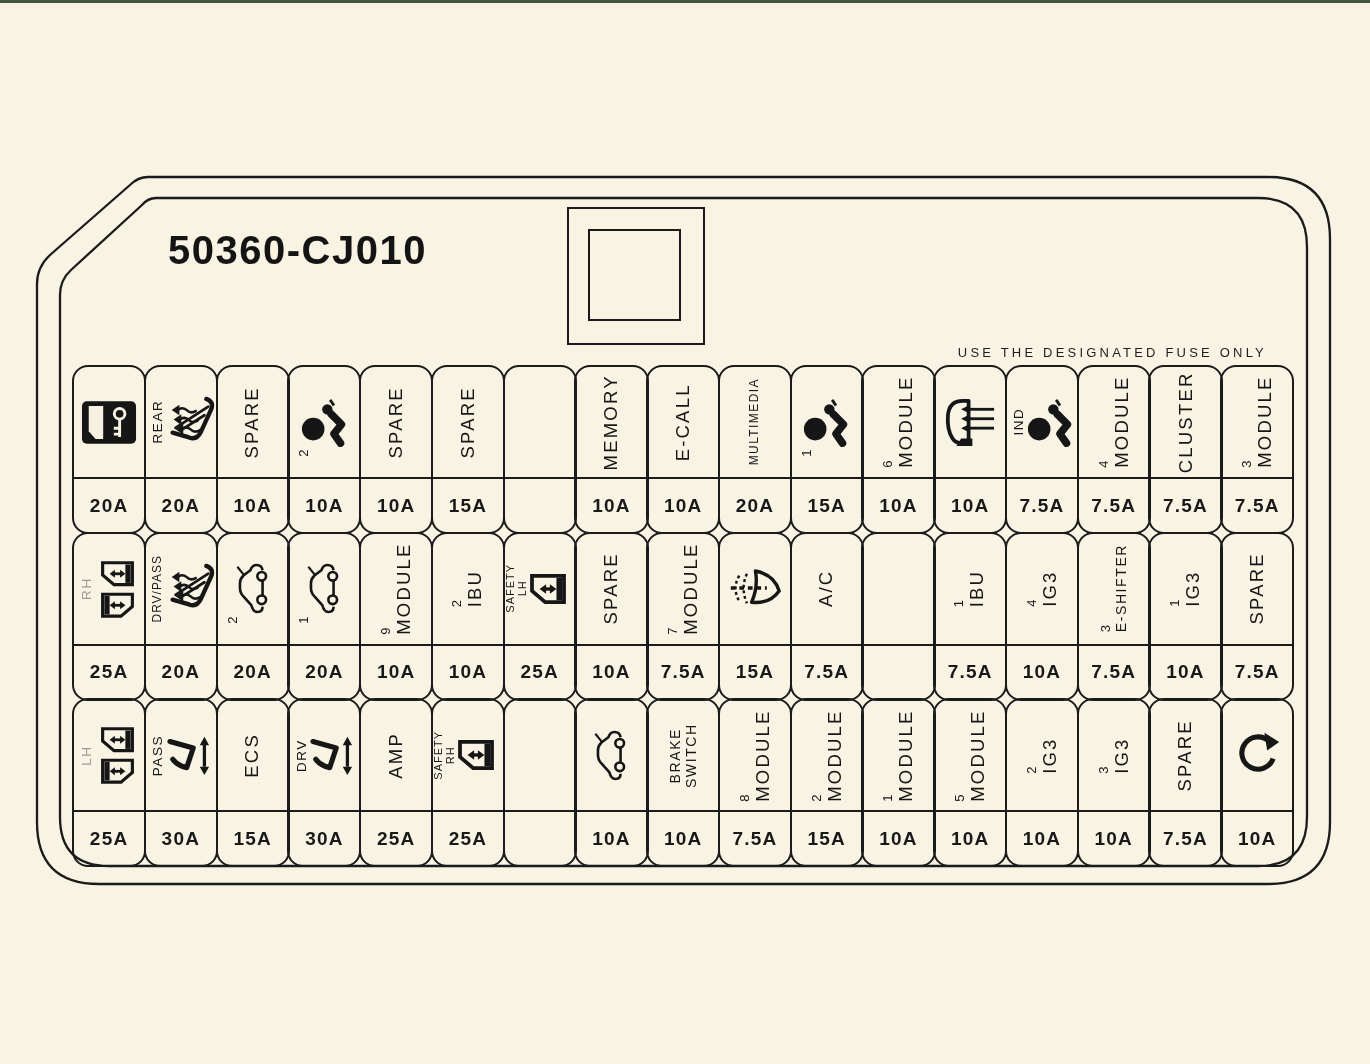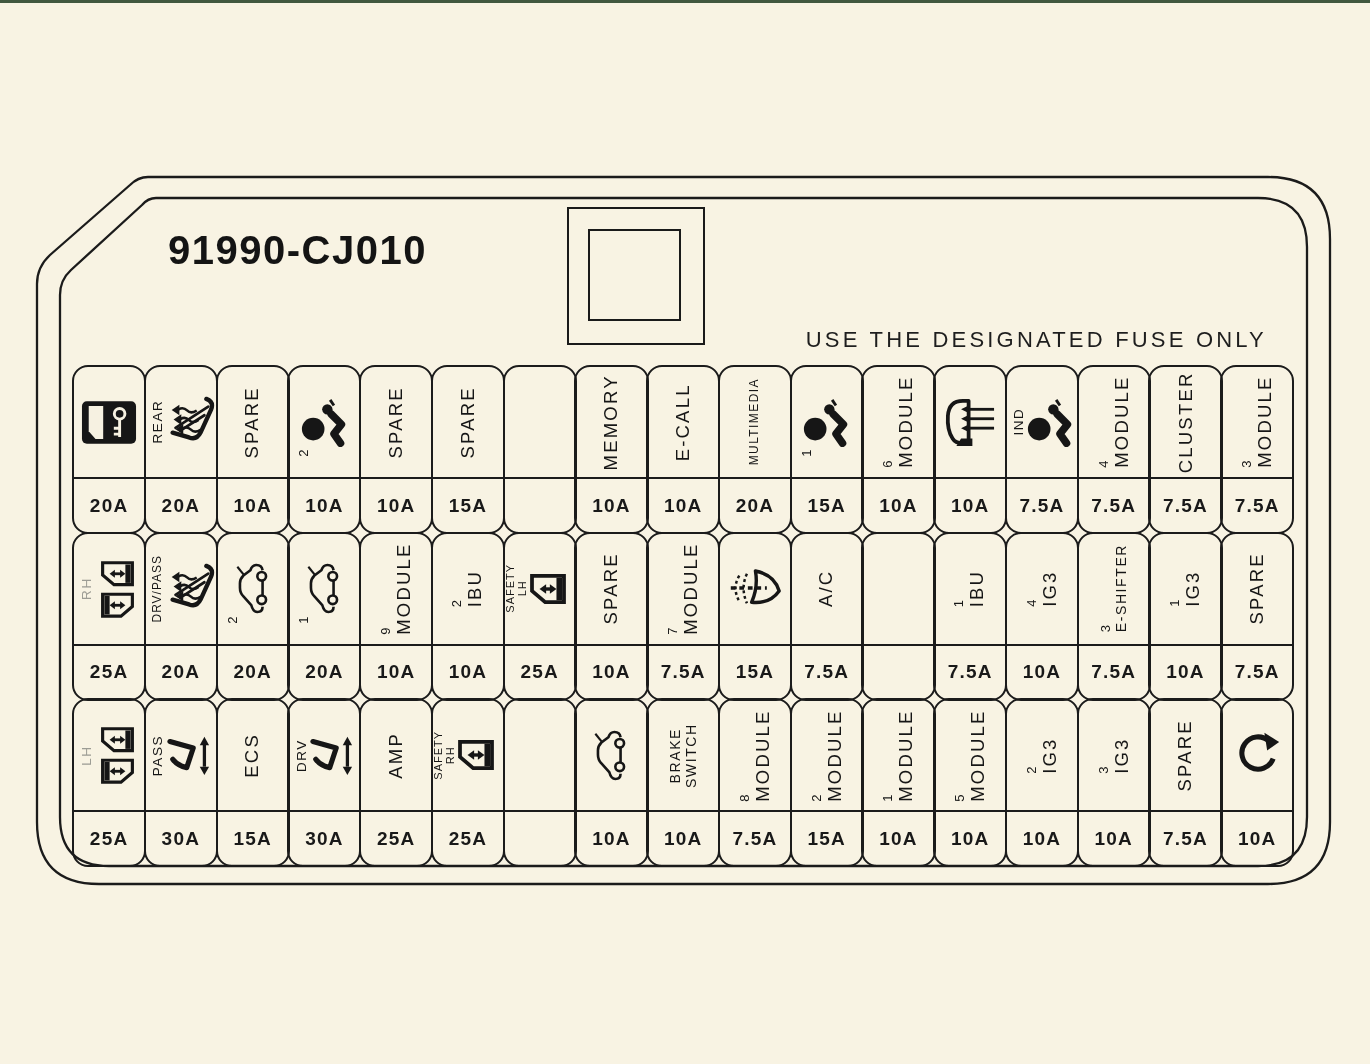--- a/index.html
+++ b/index.html
@@ -11,22 +11,22 @@
   }
   .topline{position:absolute;top:0;left:0;width:1370px;height:3px;}
   .outline-svg{position:absolute;left:0;top:0;}
   .part-number{
     position:absolute;left:168px;top:228px;
     font-size:40px;font-weight:bold;letter-spacing:1.5px;color:#141414;
   }
   .sq-outer{position:absolute;left:567px;top:207px;width:134px;height:134px;border:2.5px solid #1a1a1a;}
   .sq-inner{position:absolute;left:19px;top:20px;width:89px;height:88px;border:2.5px solid #1a1a1a;}
   .notice{
-    position:absolute;right:103px;top:327px;
-    font-size:22px;letter-spacing:3.2px;color:#1e1e1e;white-space:nowrap;
+    position:absolute;right:103px;top:345px;
+    font-size:13px;letter-spacing:3.2px;color:#1e1e1e;white-space:nowrap;
   }
   .grid{position:absolute;left:0;top:0;}
   .cell{
     position:absolute;width:74.2px;height:169px;
     border:2.4px solid #1b1b1b;border-radius:16px;background:transparent;
     box-sizing:border-box;
   }
   .lzone{
     position:absolute;left:0;right:0;top:0;height:110px;
     border-bottom:2.4px solid #1b1b1b;
@@ -71,21 +71,21 @@
 </head>
 <body style="background: rgb(248, 243, 227);">
 
 <div class="topline" style="background: rgb(65, 88, 63);"></div>
 
 <svg class="outline-svg" width="1370" height="1064" viewBox="0 0 1370 1064">
   <path d="M148 177 H1268 Q1330 177 1330 239 V822 Q1330 884 1268 884 H99 Q37 884 37 822 V284 Q37 267 50 255 L130 185 Q138 177 148 177 Z" fill="none" stroke="#1b1b1b" stroke-width="2.3" stroke-linejoin="round"></path>
   <path d="M156 198 H1258 Q1307 198 1307 247 V817 Q1307 866 1258 866 H109 Q60 866 60 817 V295 Q60 280 71 270 L142 205 Q148 198 156 198 Z" fill="none" stroke="#1b1b1b" stroke-width="2.3" stroke-linejoin="round"></path>
 </svg>
 
-<div class="part-number">91990-CJ010</div>
+<div class="part-number">50360-CJ010</div>
 
 <div class="sq-outer">
   <div class="sq-inner"></div>
 </div>
 
 <div class="notice">USE THE DESIGNATED FUSE ONLY</div>
 
 <div class="grid">
     <div class="cell" style="left: 72px; top: 365px;">
       <div class="lzone">

